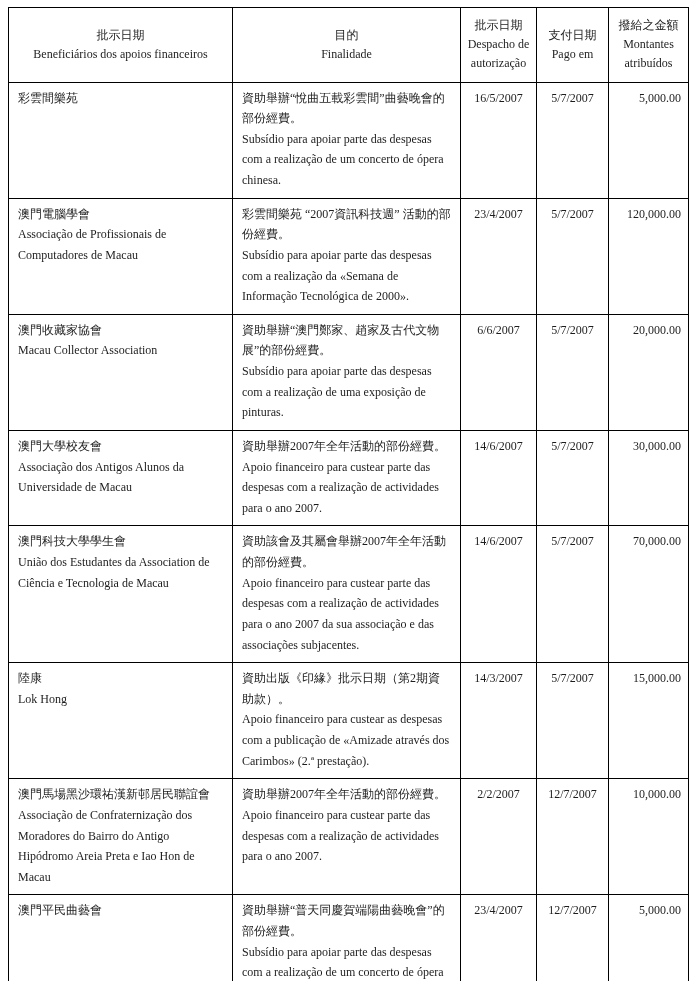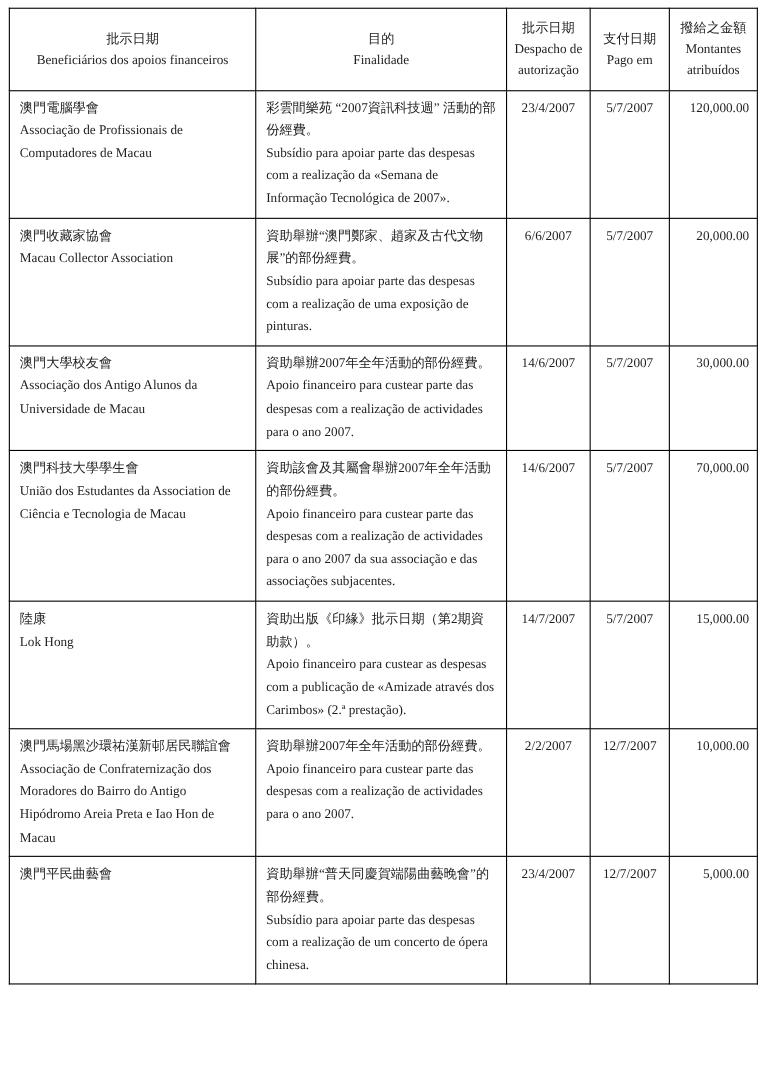--- a/index.html
+++ b/index.html
@@ -83,29 +83,42 @@
           <div>支付日期</div>
           <div>Pago em</div>
         </th>
         <th>
           <div>撥給之金額</div>
           <div>Montantes atribuídos</div>
         </th>
       </tr>
     </thead>
     <tbody id="table-body">
+  <tr>
+    <td>
+      <div>彩雲間樂苑</div>
+      <div></div>
+    </td>
+    <td>
+      <div>資助舉辦“悅曲五載彩雲間”曲藝晚會的部份經費。</div>
+      <div>Subsídio para apoiar parte das despesas com a realização de um concerto de ópera chinesa.</div>
+    </td>
+    <td class="cell-date">16/5/2007</td>
+    <td class="cell-date">5/7/2007</td>
+    <td class="cell-amount">5,000.00</td>
+  </tr>
 
   <tr>
     <td>
       <div>澳門電腦學會</div>
       <div>Associação de Profissionais de Computadores de Macau</div>
     </td>
     <td>
       <div>彩雲間樂苑 “2007資訊科技週” 活動的部份經費。</div>
-      <div>Subsídio para apoiar parte das despesas com a realização da «Semana de Informação Tecnológica de 2007».</div>
+      <div>Subsídio para apoiar parte das despesas com a realização da «Semana de Informação Tecnológica de 2000».</div>
     </td>
     <td class="cell-date">23/4/2007</td>
     <td class="cell-date">5/7/2007</td>
     <td class="cell-amount">120,000.00</td>
   </tr>
 
   <tr>
     <td>
       <div>澳門收藏家協會</div>
       <div>Macau Collector Association</div>
@@ -115,21 +128,21 @@
       <div>Subsídio para apoiar parte das despesas com a realização de uma exposição de pinturas.</div>
     </td>
     <td class="cell-date">6/6/2007</td>
     <td class="cell-date">5/7/2007</td>
     <td class="cell-amount">20,000.00</td>
   </tr>
 
   <tr>
     <td>
       <div>澳門大學校友會</div>
-      <div>Associação dos Antigo Alunos da Universidade de Macau</div>
+      <div>Associação dos Antigos Alunos da Universidade de Macau</div>
     </td>
     <td>
       <div>資助舉辦2007年全年活動的部份經費。</div>
       <div>Apoio financeiro para custear parte das despesas com a realização de actividades para o ano 2007.</div>
     </td>
     <td class="cell-date">14/6/2007</td>
     <td class="cell-date">5/7/2007</td>
     <td class="cell-amount">30,000.00</td>
   </tr>
 
@@ -149,21 +162,21 @@
 
   <tr>
     <td>
       <div>陸康</div>
       <div>Lok Hong</div>
     </td>
     <td>
       <div>資助出版《印緣》批示日期（第2期資助款）。</div>
       <div>Apoio financeiro para custear as despesas com a publicação de «Amizade através dos Carimbos» (2.ª prestação).</div>
     </td>
-    <td class="cell-date">14/7/2007</td>
+    <td class="cell-date">14/3/2007</td>
     <td class="cell-date">5/7/2007</td>
     <td class="cell-amount">15,000.00</td>
   </tr>
 
   <tr>
     <td>
       <div>澳門馬場黑沙環祐漢新邨居民聯誼會</div>
       <div>Associação de Confraternização dos Moradores do Bairro do Antigo Hipódromo Areia Preta e Iao Hon de Macau</div>
     </td>
     <td>

